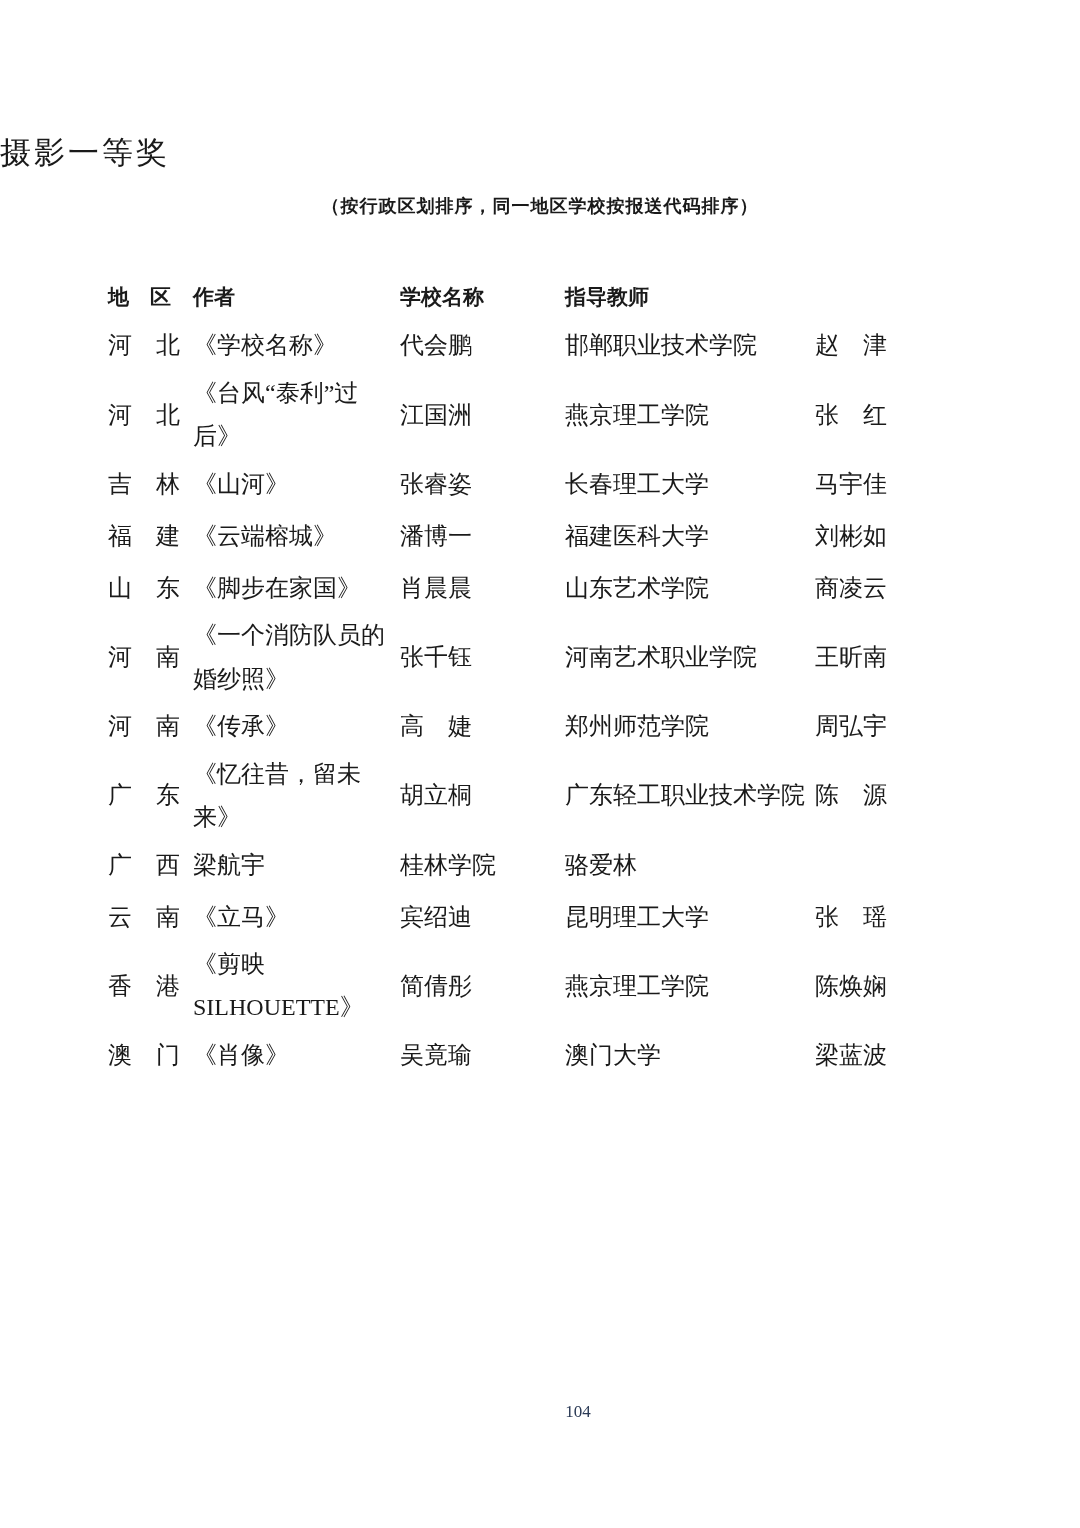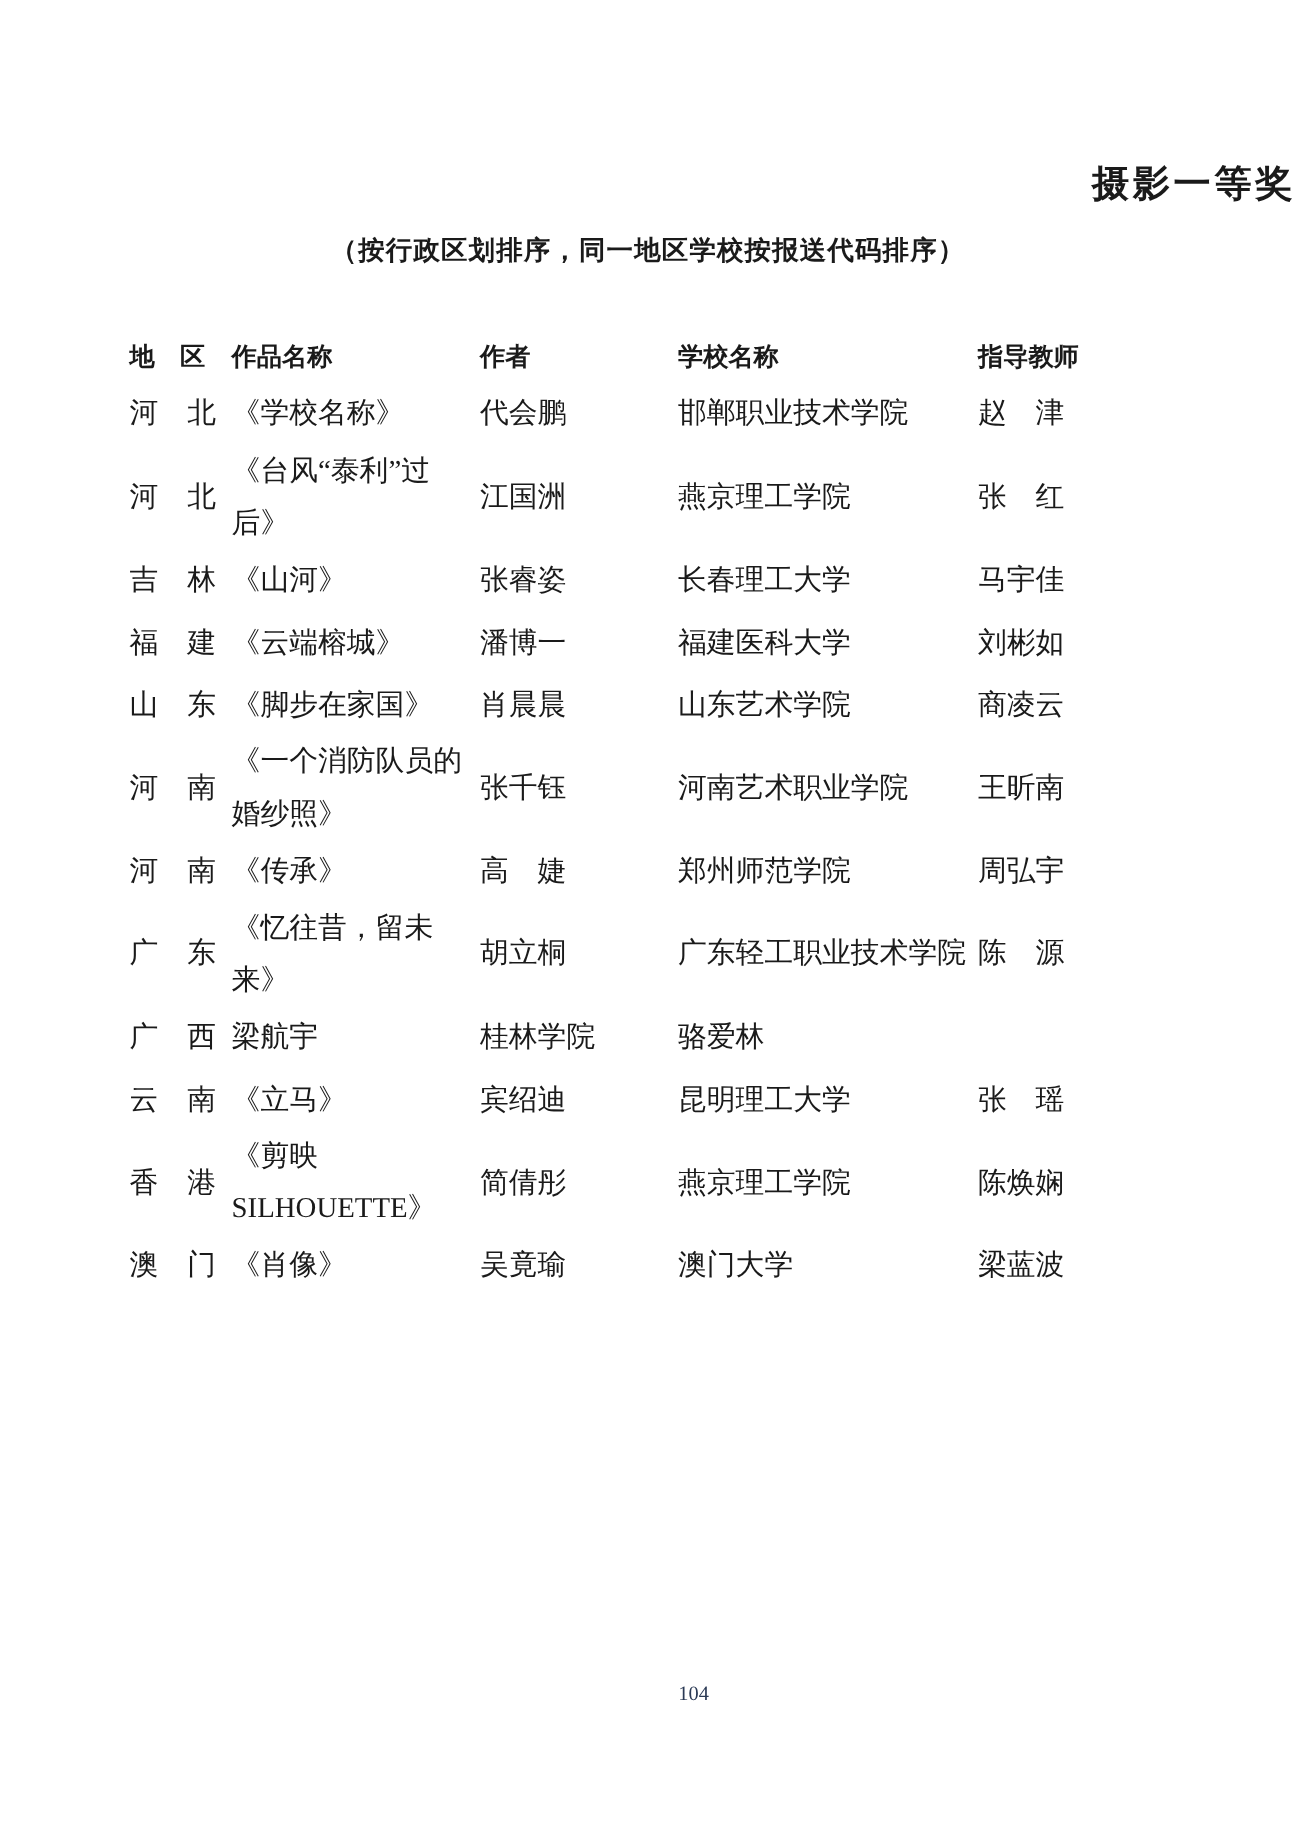--- a/index.html
+++ b/index.html
@@ -11,33 +11,32 @@
     background: #ffffff;
     font-family: "Liberation Serif", "DejaVu Serif", serif;
     color: #1a1a1a;
     overflow: hidden;
   }
   .doc-title {
     position: absolute;
     top: 132px;
     left: 0;
     width: 100%;
-    text-align: right;
+    text-align: left;
     font-size: 31px;
-    font-weight: bold;
+    font-weight: normal;
     letter-spacing: 3px;
-    padding-left: 36px;
   }
   .doc-subtitle {
     position: absolute;
     top: 194px;
     left: 0;
     width: 100%;
     text-align: center;
-    font-size: 22px;
+    font-size: 18px;
     font-weight: bold;
     letter-spacing: 1px;
   }
   .awards-table {
     position: absolute;
     left: 108px;
     top: 276px;
     width: 880px;
   }
   .t-row {
@@ -72,21 +71,20 @@
 
 <div class="page">
 
   <div class="doc-title">摄影一等奖</div>
 
   <div class="doc-subtitle">（按行政区划排序，同一地区学校按报送代码排序）</div>
 
   <div class="awards-table">
     <div class="t-row t-head">
       <div class="cell">地　区</div>
-      <div class="cell">作品名称</div>
       <div class="cell">作者</div>
       <div class="cell">学校名称</div>
       <div class="cell">指导教师</div>
     </div>
     <div class="t-body">
   <div class="t-row">
     <div class="cell cell-region">河　北</div>
     <div class="cell cell-work">《学校名称》</div>
     <div class="cell cell-author">代会鹏</div>
     <div class="cell cell-school">邯郸职业技术学院</div>

